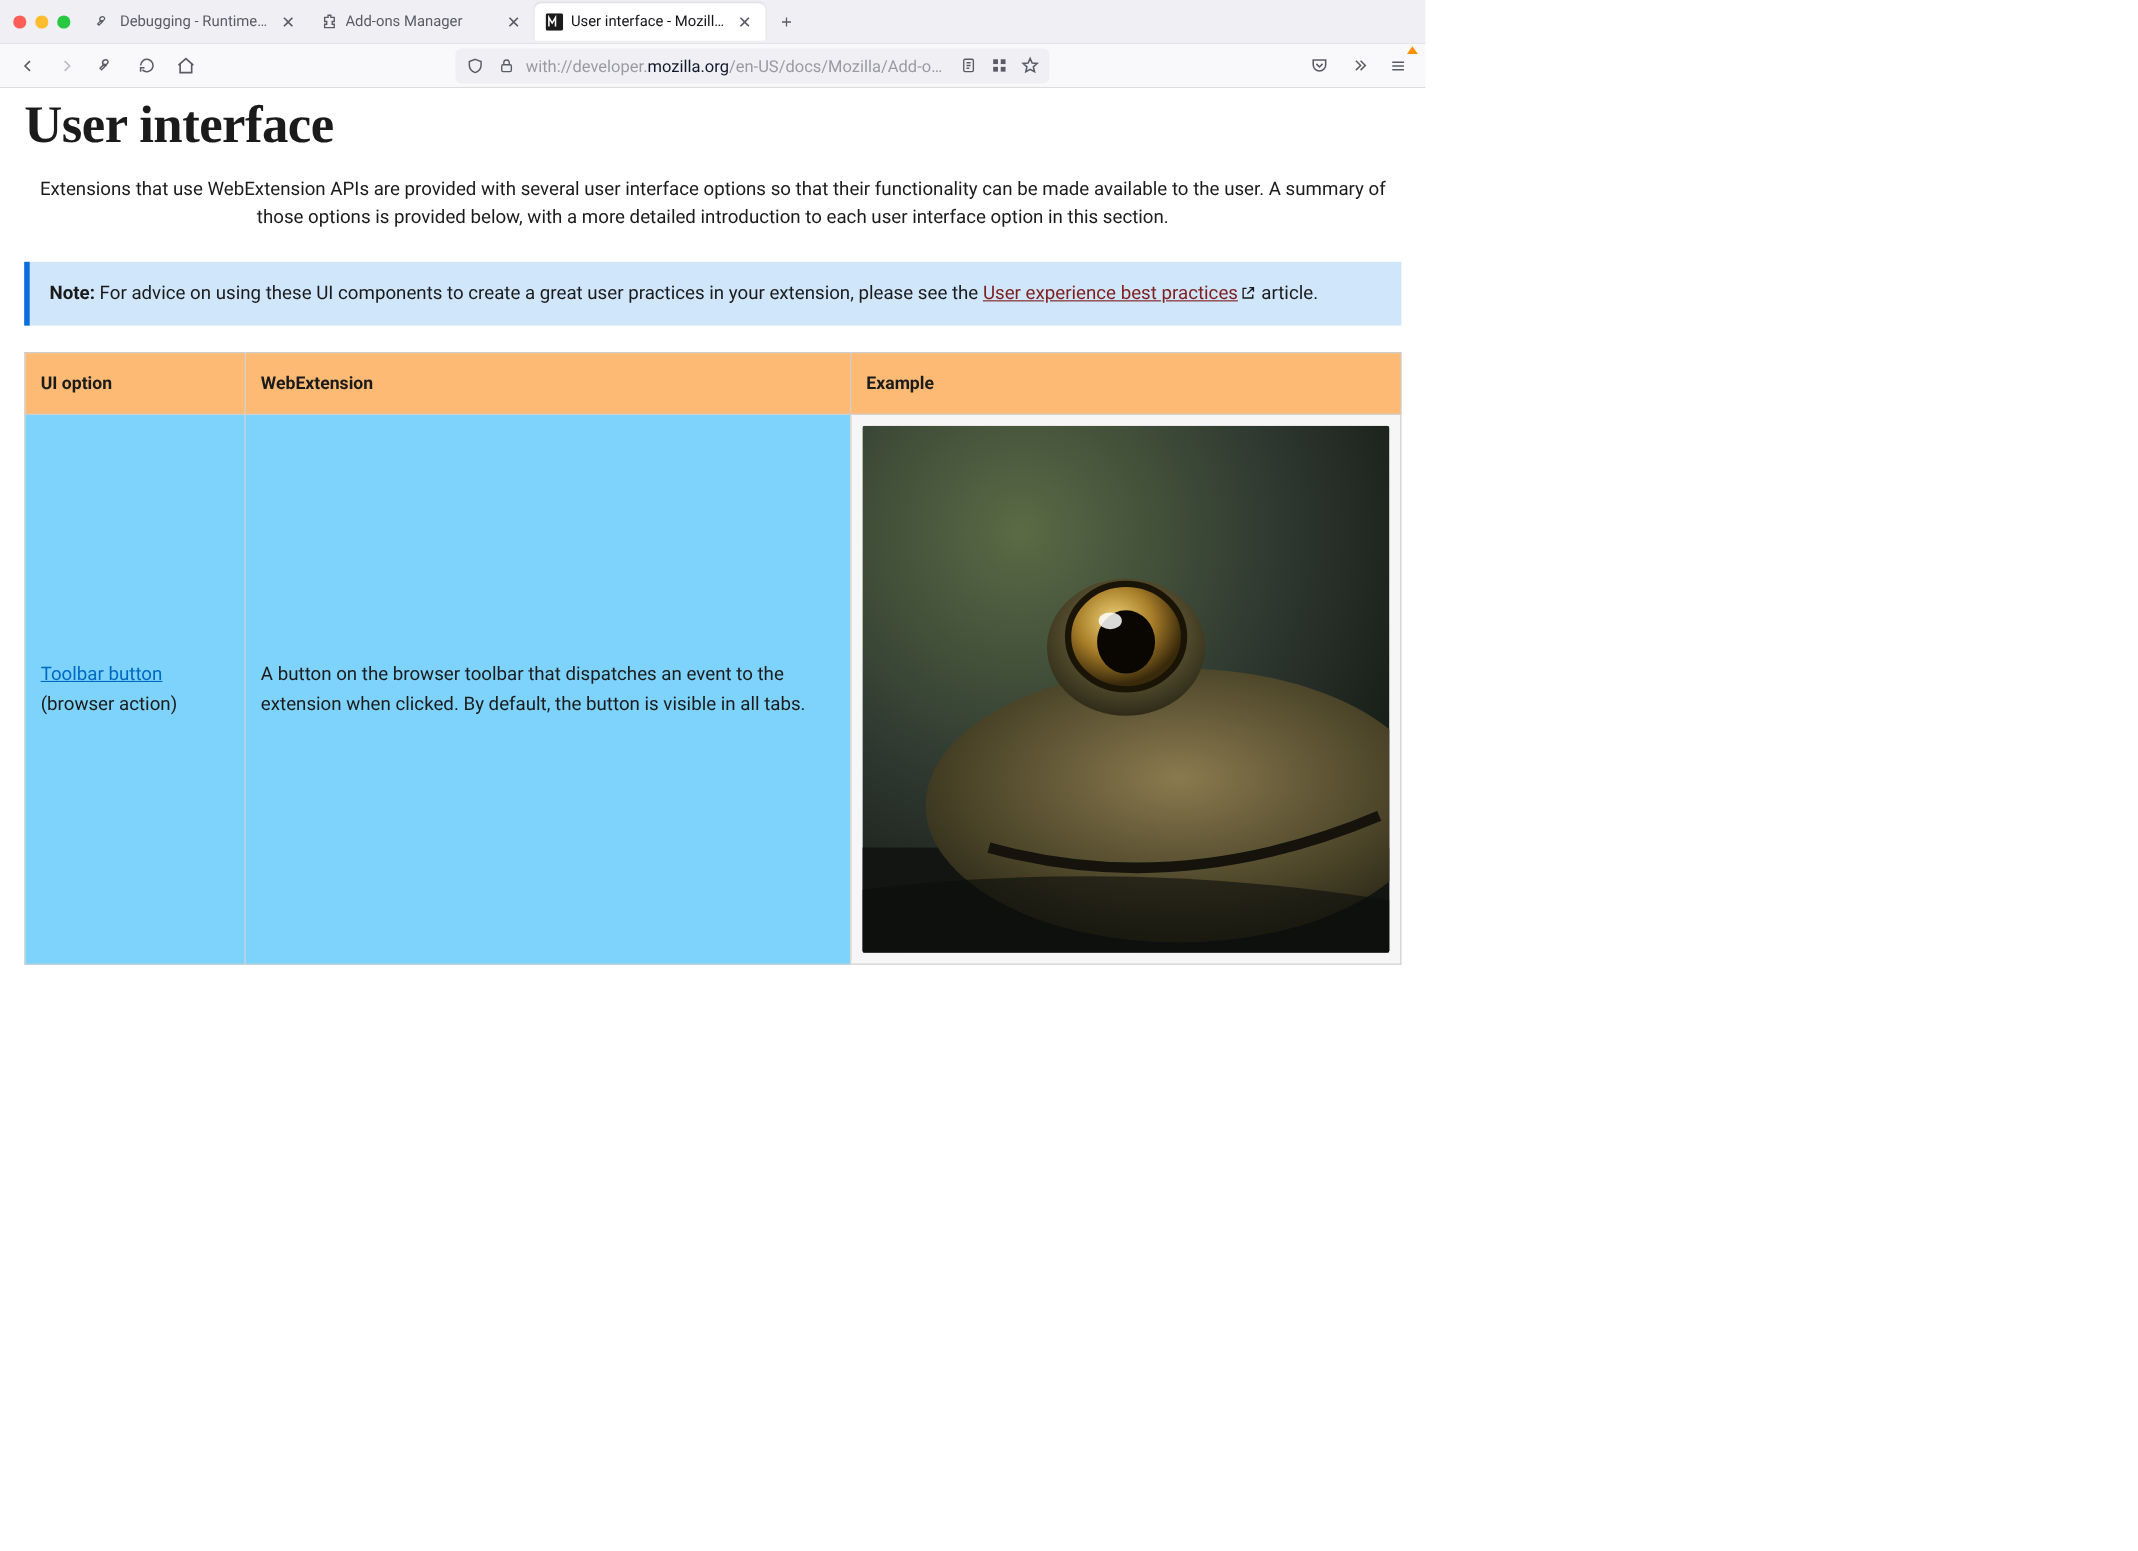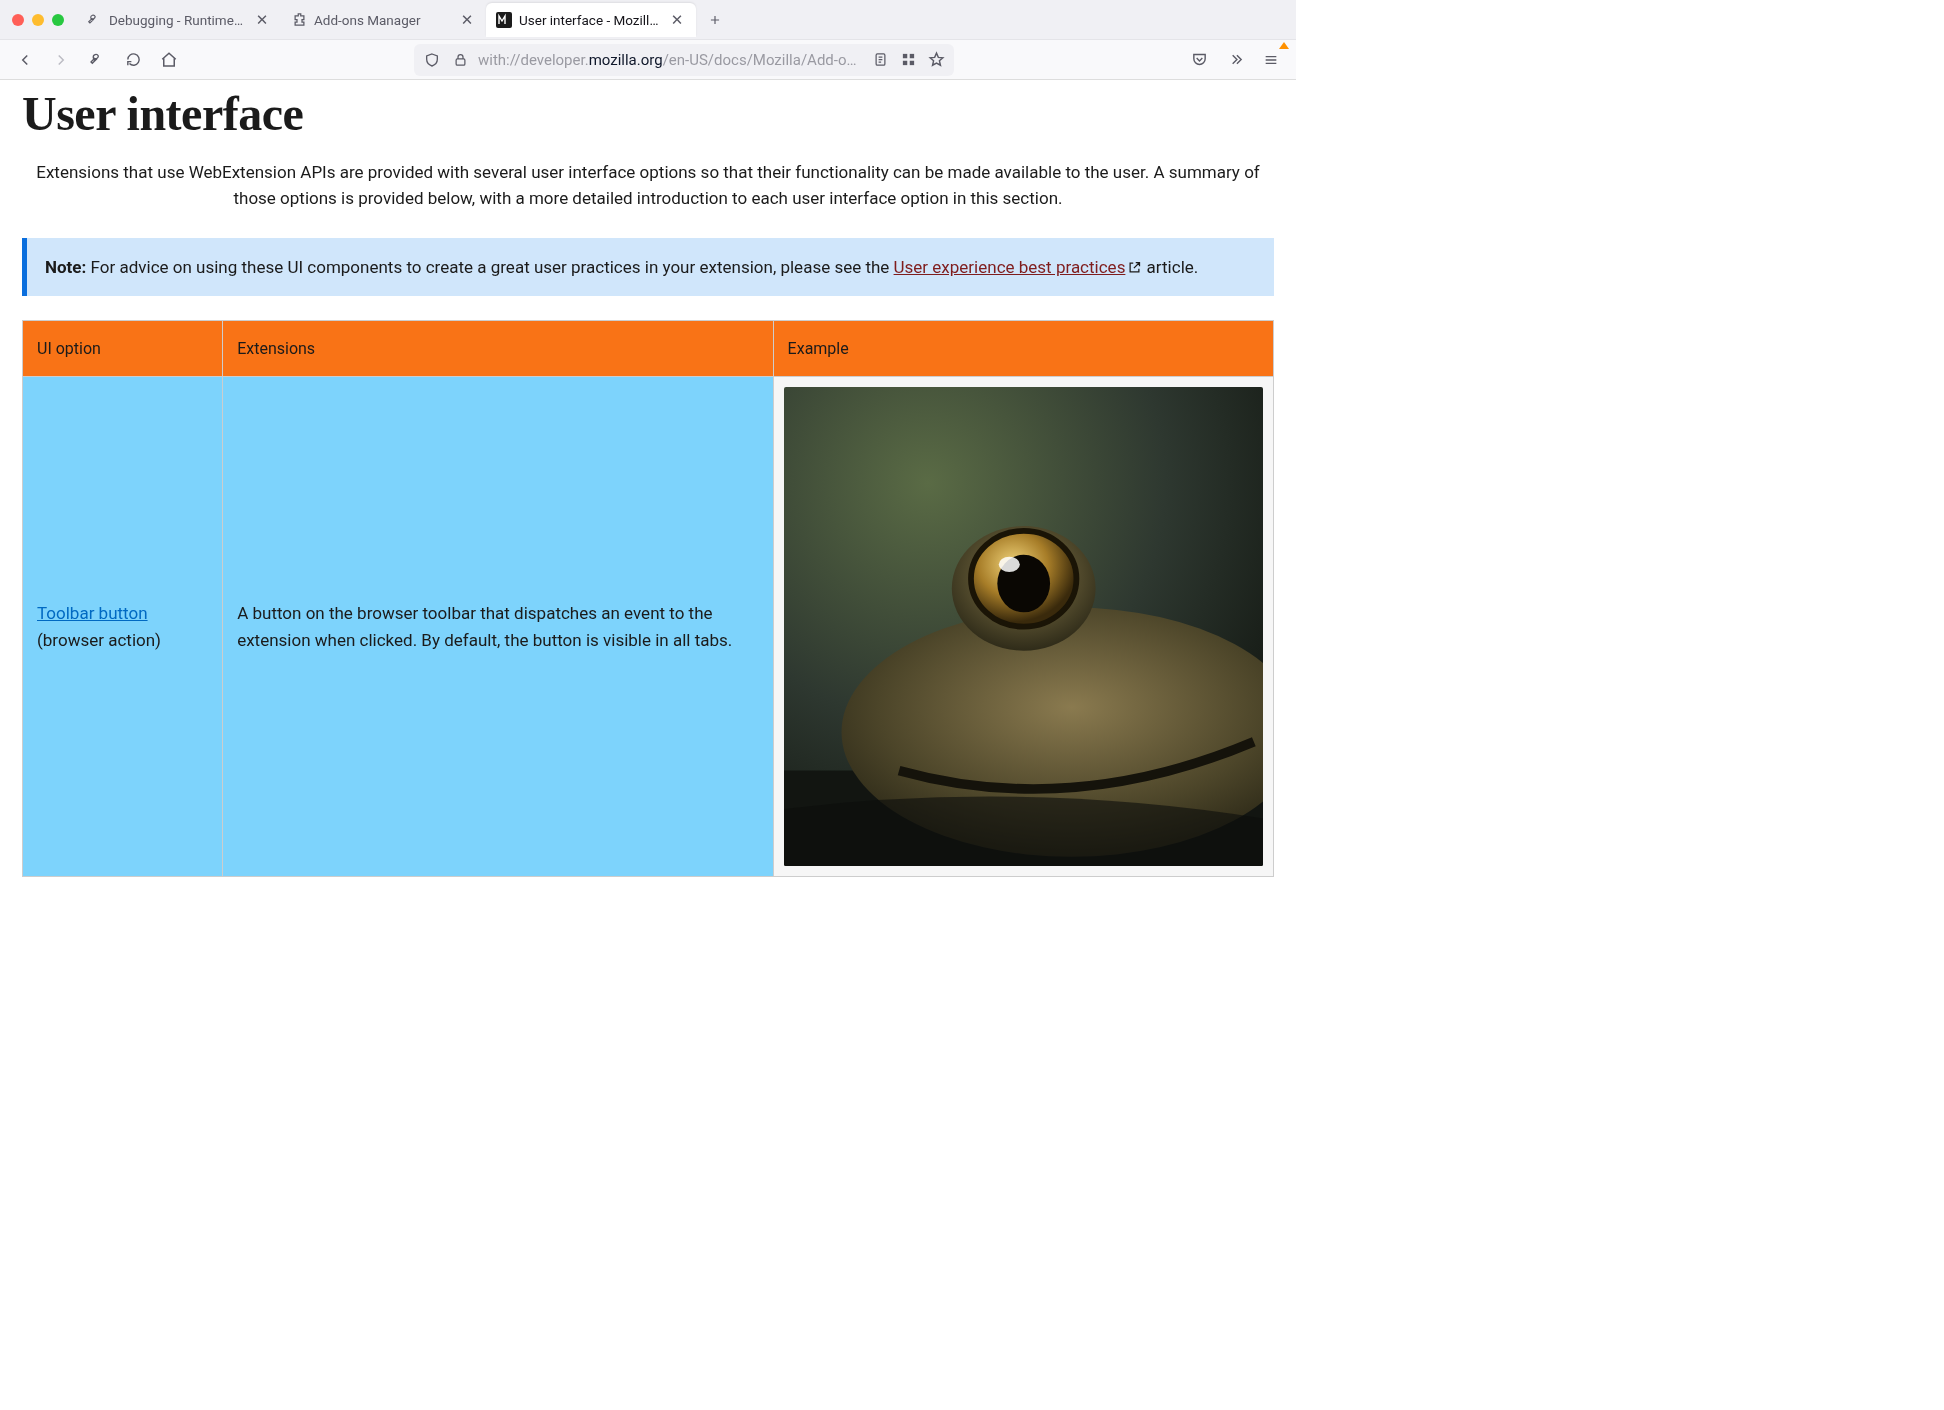--- a/index.html
+++ b/index.html
@@ -27,21 +27,21 @@
   
   .page { padding: 6px 22px 0 22px; height: calc(100% - 80px); overflow: hidden; }
   h1 { font-family: Georgia, "Times New Roman", serif; font-size: 48px; font-weight: 700; letter-spacing: -.5px; margin: 0 0 18px; color: #1b1b1b; }
   .intro { font-size: 17px; line-height: 1.55; margin: 0 0 26px; color: #1b1b1b; max-width: 100%; text-align: center; }
   .note { background: #d0e6fb; border-left: 5px solid #0a6edd; padding: 16px 18px; font-size: 17px; line-height: 1.55; margin-bottom: 24px; }
   .note strong { font-weight: 700; }
   .note a { color: #7f1d1d; }
   .ext-icon { display: inline-flex; vertical-align: -2px; margin-left: 2px; }
   table { border-collapse: collapse; width: 100%; font-size: 17px; }
   th, td { border: 1px solid #cdcdcd; text-align: left; vertical-align: middle; padding: 14px 14px; }
-  th { background: #f97316; font-weight: 400; font-size: 16px; padding: 18px 14px; }
+  th { background: #fdba74; font-weight: 700; font-size: 16px; padding: 18px 14px; }
   tbody td { background: #7dd3fc; }
   td.ui-opt a { color: #0069c2; text-decoration: underline; }
   td.ui-opt { width: 16%; line-height: 1.55; }
   td.desc  { width: 44%; line-height: 1.55; }
   td.example { width: 40%; background: #f6f6f6; padding: 10px; }
   .frog { width: 100%; aspect-ratio: 1/1; border-radius: 2px; display: block; }
   
   .menu-badge { position: relative; }
   .menu-badge::after { content: ""; position: absolute; top: -3px; right: -3px; width: 0; height: 0; border-left: 5px solid transparent; border-right: 5px solid transparent; border-bottom: 7px solid #ff9100; }
 </style>
@@ -190,21 +190,21 @@
         <svg width="15" height="15" viewBox="0 0 24 24" fill="none" stroke="#1b1b1b" stroke-width="2">
           <path d="M14 4h6v6M20 4l-9 9M19 14v5H5V5h5"></path>
         </svg>
       </span><span> article.</span>
   </div>
 
   <table>
     <thead>
       <tr>
         <th>UI option</th>
-        <th>Extensions</th>
+        <th>WebExtension</th>
         <th>Example</th>
       </tr>
     </thead>
     <tbody>
       <tr>
         <td class="ui-opt">
           <a href="#">Toolbar button</a><br>
           <span>(browser action)</span>
         </td>
         <td class="desc">A button on the browser toolbar that dispatches an event to the extension when clicked. By default, the button is visible in all tabs.</td>

